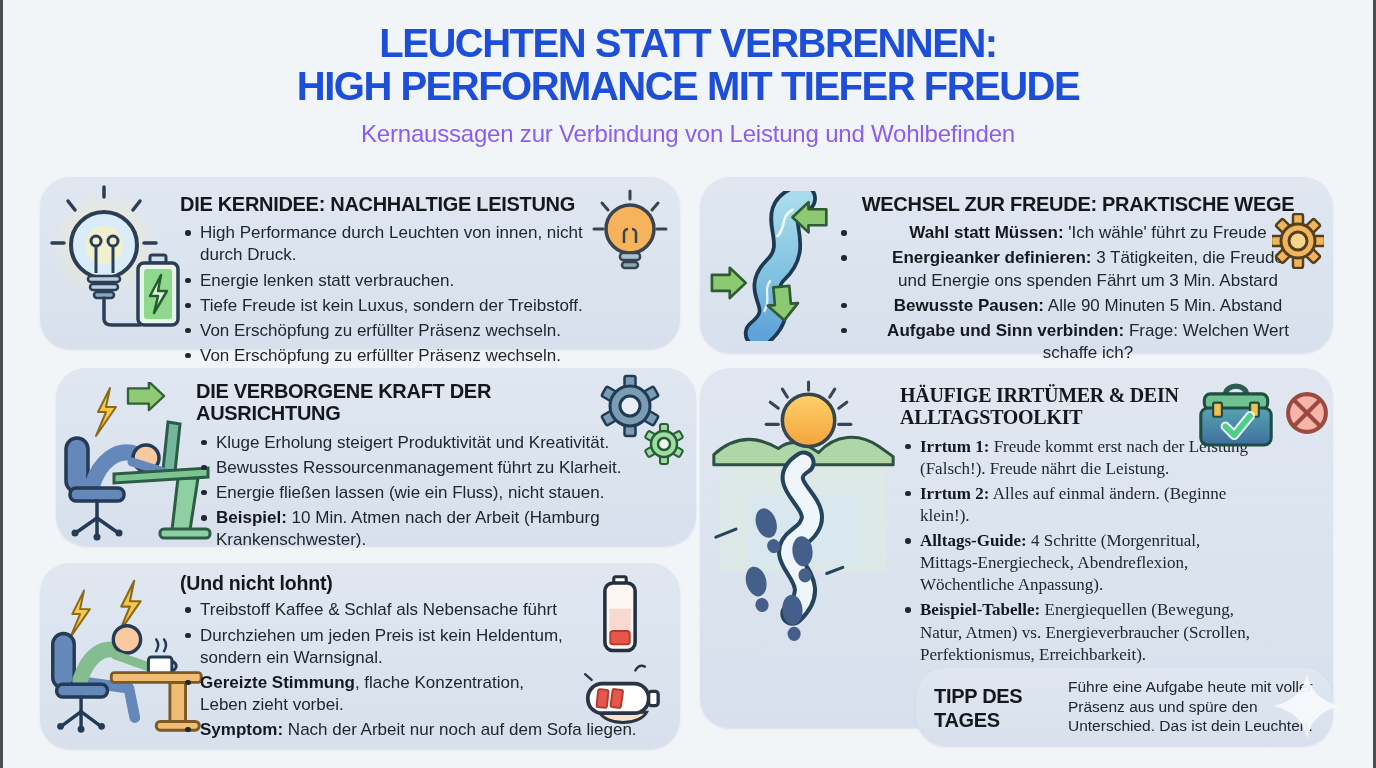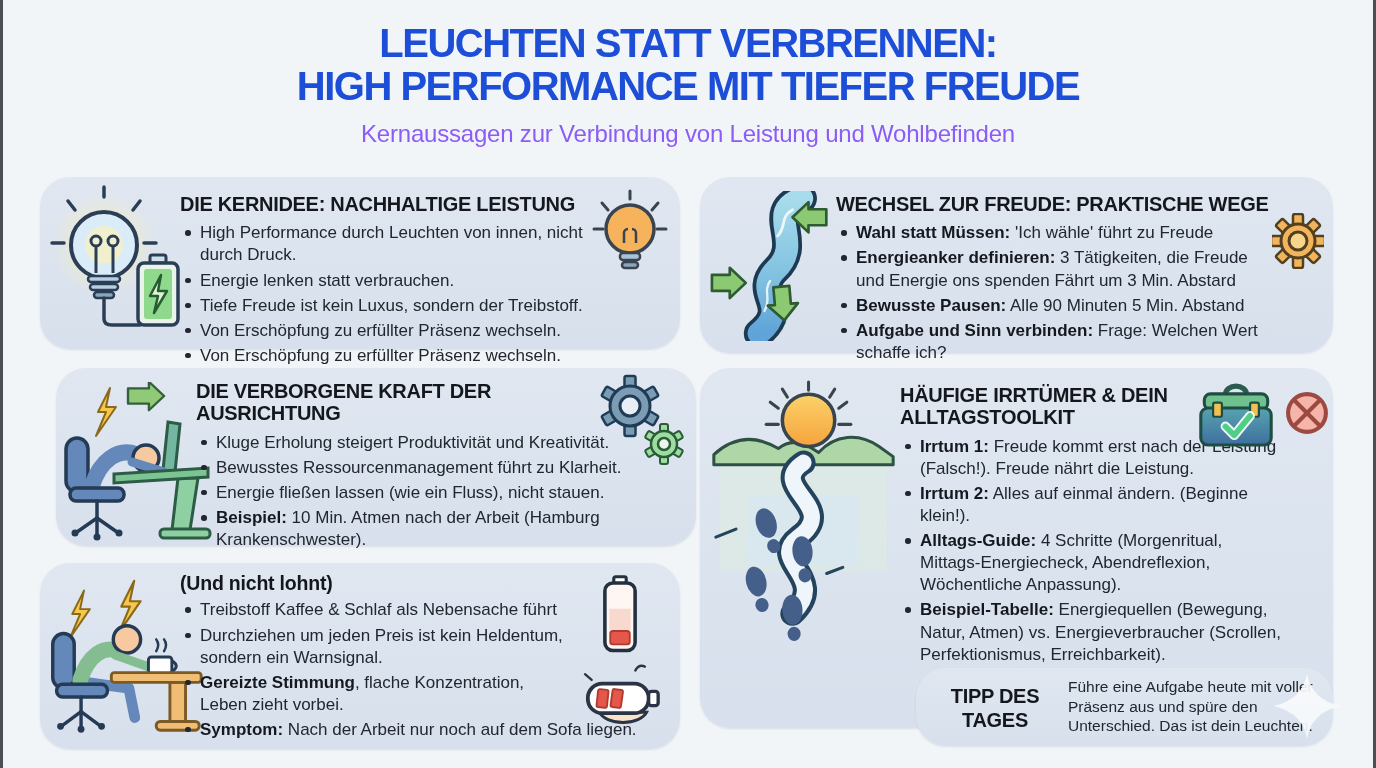--- a/index.html
+++ b/index.html
@@ -14,23 +14,23 @@
   .header{position:absolute;top:22px;left:0;width:100%;text-align:center;}
   .title-line{font-size:40px;font-weight:bold;letter-spacing:-1.5px;color:#1d4ed8;line-height:1.07;}
   .subtitle{font-size:24px;color:#8b5cf6;margin-top:12px;letter-spacing:-0.2px;}
 
   .card{
     position:absolute;border-radius:30px;
     background:linear-gradient(180deg,#e0e7f1 0%,#d7e0ec 100%);
     box-shadow:0 1px 2px rgba(90,110,140,0.15);
   }
   .card-1{left:40px;top:177px;width:640px;height:172px;}
-  .card-2{left:700px;top:177px;width:633px;height:176px;}
+  .card-2{left:700px;top:177px;width:633px;height:176px;text-align:center;}
   .card-3{left:56px;top:368px;width:640px;height:178px;}
-  .card-4{left:700px;top:368px;width:633px;height:360px;}
+  .card-4{left:700px;top:368px;width:633px;height:360px;font-family:Liberation Serif, serif;}
   .card-5{left:40px;top:563px;width:640px;height:186px;}
   .card-tip{left:916px;top:668px;width:417px;height:78px;}
 
   .icon{position:absolute;}
   .content{position:absolute;}
   .c1-icon{left:6px;top:4px;}   .c1-content{left:140px;top:16px;width:480px;} .c1-corner{left:548px;top:10px;}
   .c2-icon{left:8px;top:14px;}  .c2-content{left:136px;top:16px;width:484px;} .c2-corner{left:572px;top:36px;}
   .c3-icon{left:6px;top:14px;}  .c3-content{left:140px;top:12px;width:485px;} .c3-corner{left:538px;top:6px;}
   .c4-icon{left:6px;top:6px;}   .c4-content{left:200px;top:16px;width:422px;} .c4-corner-a{left:492px;top:10px;} .c4-corner-b{left:584px;top:22px;}
   .c5-icon{left:6px;top:10px;}  .c5-content{left:140px;top:14px;width:492px;} .c5-corner-a{left:554px;top:12px;} .c5-corner-b{left:540px;top:96px;}
@@ -38,21 +38,21 @@
   h2{font-size:20px;font-weight:bold;letter-spacing:-0.3px;color:#14171c;margin:0 0 7px 0;line-height:1.12;}
   .t-narrow{max-width:340px;}
   .t-narrow2{max-width:295px;}
   h3{font-size:19.5px;font-weight:bold;letter-spacing:-0.2px;color:#14171c;margin:-4px 0 5px 0;line-height:1.1;}
   ul{list-style:none;margin:0;padding:0;}
   li{position:relative;padding-left:20px;font-size:17px;line-height:1.3;color:#22272f;white-space:pre-line;margin-bottom:3px;}
   li::before{content:"";position:absolute;left:5px;top:8px;width:5.5px;height:5.5px;border-radius:50%;background:#22272f;}
   li b{font-weight:bold;color:#15191f;}
 
   .tip-label{position:absolute;left:18px;top:17px;width:122px;font-size:20px;font-weight:bold;
-    letter-spacing:-0.3px;color:#14171c;text-align:center;line-height:1.18;white-space:pre-line;}
+    letter-spacing:-0.3px;color:#14171c;line-height:1.18;white-space:pre-line;}
   .tip-text{position:absolute;left:152px;top:9px;width:266px;font-size:15.5px;line-height:1.27;
     color:#22272f;white-space:pre-line;}
   .tip-sparkle{position:absolute;right:-12px;top:2px;}
 </style>
 </head>
 <body>
 
 <div class="canvas">
 
   <div class="header">

